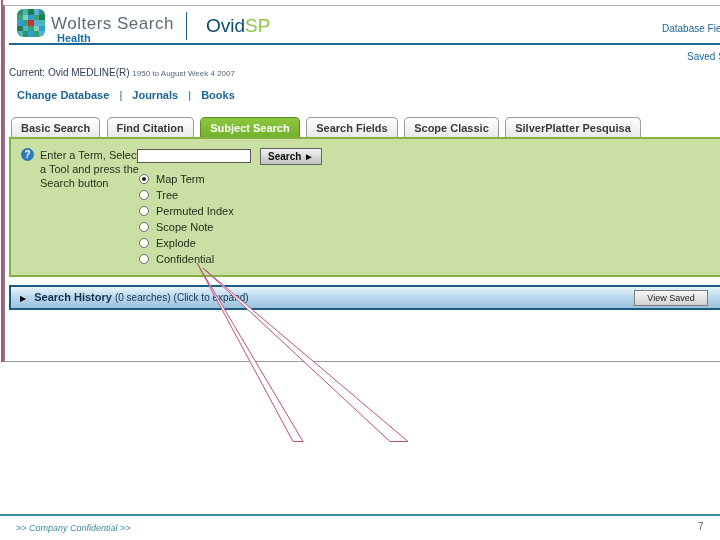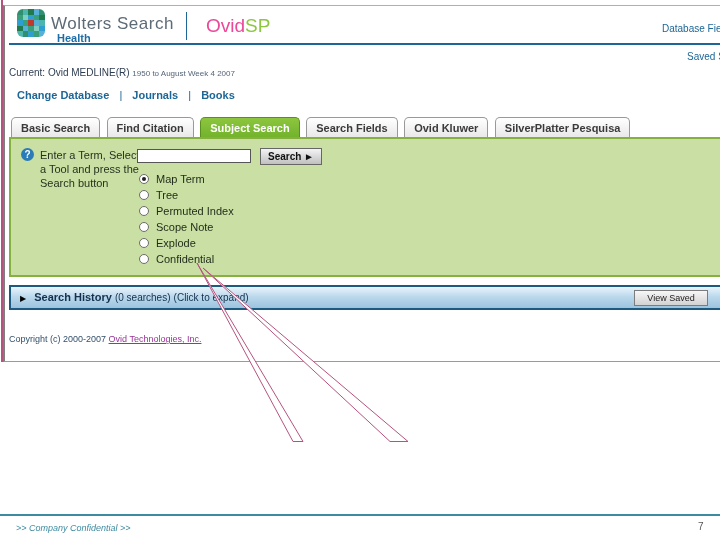--- a/index.html
+++ b/index.html
@@ -18,21 +18,21 @@
           border-left:2px solid #7f7f7f; border-top:1px solid #b0b0b0; border-bottom:1px solid #9a9a9a; overflow:hidden; }
 
   
   .wk-logo { position:absolute; left:12px; top:3px; width:28px; height:28px; border-radius:6px; overflow:hidden;
              display:grid; grid-template-columns:repeat(5,1fr); grid-template-rows:repeat(5,1fr); }
   .wk-logo i { display:block; }
   .brand { position:absolute; left:46px; top:8px; font-size:17px; color:#5d6b77; letter-spacing:0.5px; }
   .brand-sub { position:absolute; left:52px; top:26px; font-size:11px; font-weight:bold; color:#1d6ea8; }
   .hdr-divider { position:absolute; left:181px; top:6px; width:1px; height:28px; background:#1d6696; }
   .product { position:absolute; left:201px; top:9px; font-size:19px; }
-  .product .ovid { color:#ec4899; }
+  .product .ovid { color:#0c4a6e; }
   .product .sp { color:#8dc63f; }
   .hdr-right-top { position:absolute; left:657px; top:17px; font-size:10px; color:#1d6696; white-space:nowrap; }
   .blue-rule { position:absolute; left:4px; top:37px; width:713px; height:2px; background:#1d6696; }
 
   
   .nav { position:absolute; left:12px; top:43px; font-size:11px; font-weight:bold; color:#1d6696;margin-top:40px; }
   .nav span.item { cursor:pointer; }
   .nav span.sep { color:#1d6696; margin:0 7px; font-weight:normal; }
   .hdr-right-bot { position:absolute; left:682px; top:45px; font-size:10px; color:#1d6696; white-space:nowrap; }
 
@@ -137,21 +137,21 @@
     <div class="current-line">
       <span>Current: Ovid MEDLINE(R)</span>
       <span class="range">1950 to August Week 4 2007</span>
     </div>
 
     <div class="tabs">
       <span class="tab">Basic Search</span>
       <span class="tab">Find Citation</span>
       <span class="tab active">Subject Search</span>
       <span class="tab">Search Fields</span>
-      <span class="tab">Ovid Kluwer</span>
+      <span class="tab">Scope Classic</span>
       <span class="tab">SilverPlatter Pesquisa</span>
     </div>
 
     <div class="panel">
       <div class="help-icon">?</div>
       <div class="instruction">Enter a Term, Select a Tool and press the Search button</div>
       <input class="term-input" type="text" value="" style="">
       <div class="search-btn">Search ►</div>
 
       <div class="tools">
@@ -185,23 +185,20 @@
     <div class="history">
       <div class="left">
         <span class="arrow">▶</span>
         <span class="title">Search History</span>
         <span class="meta">(0 searches)</span>
         <span class="meta">(Click to expand)</span>
       </div>
       <div class="view-saved">View Saved</div>
     </div>
 
-    <div class="copyright">
-      <span>Copyright (c) 2000-2007 </span><a>Ovid Technologies, Inc.</a>
-    </div>
   </div>
 
   <svg id="leaders" viewBox="0 0 720 540">
     <polygon points="197,263 293,441.5 303,441.5" fill="#ffffff" stroke="#b5537f" stroke-width="1"></polygon>
     <polygon points="203,268 390,441.5 408,441.5" fill="#ffffff" stroke="#b5537f" stroke-width="1"></polygon>
   </svg>
 
   <div class="left-accent"></div>
   <div class="footer-line"></div>
   <div class="footer-text">&gt;&gt; Company Confidential &gt;&gt;</div>

